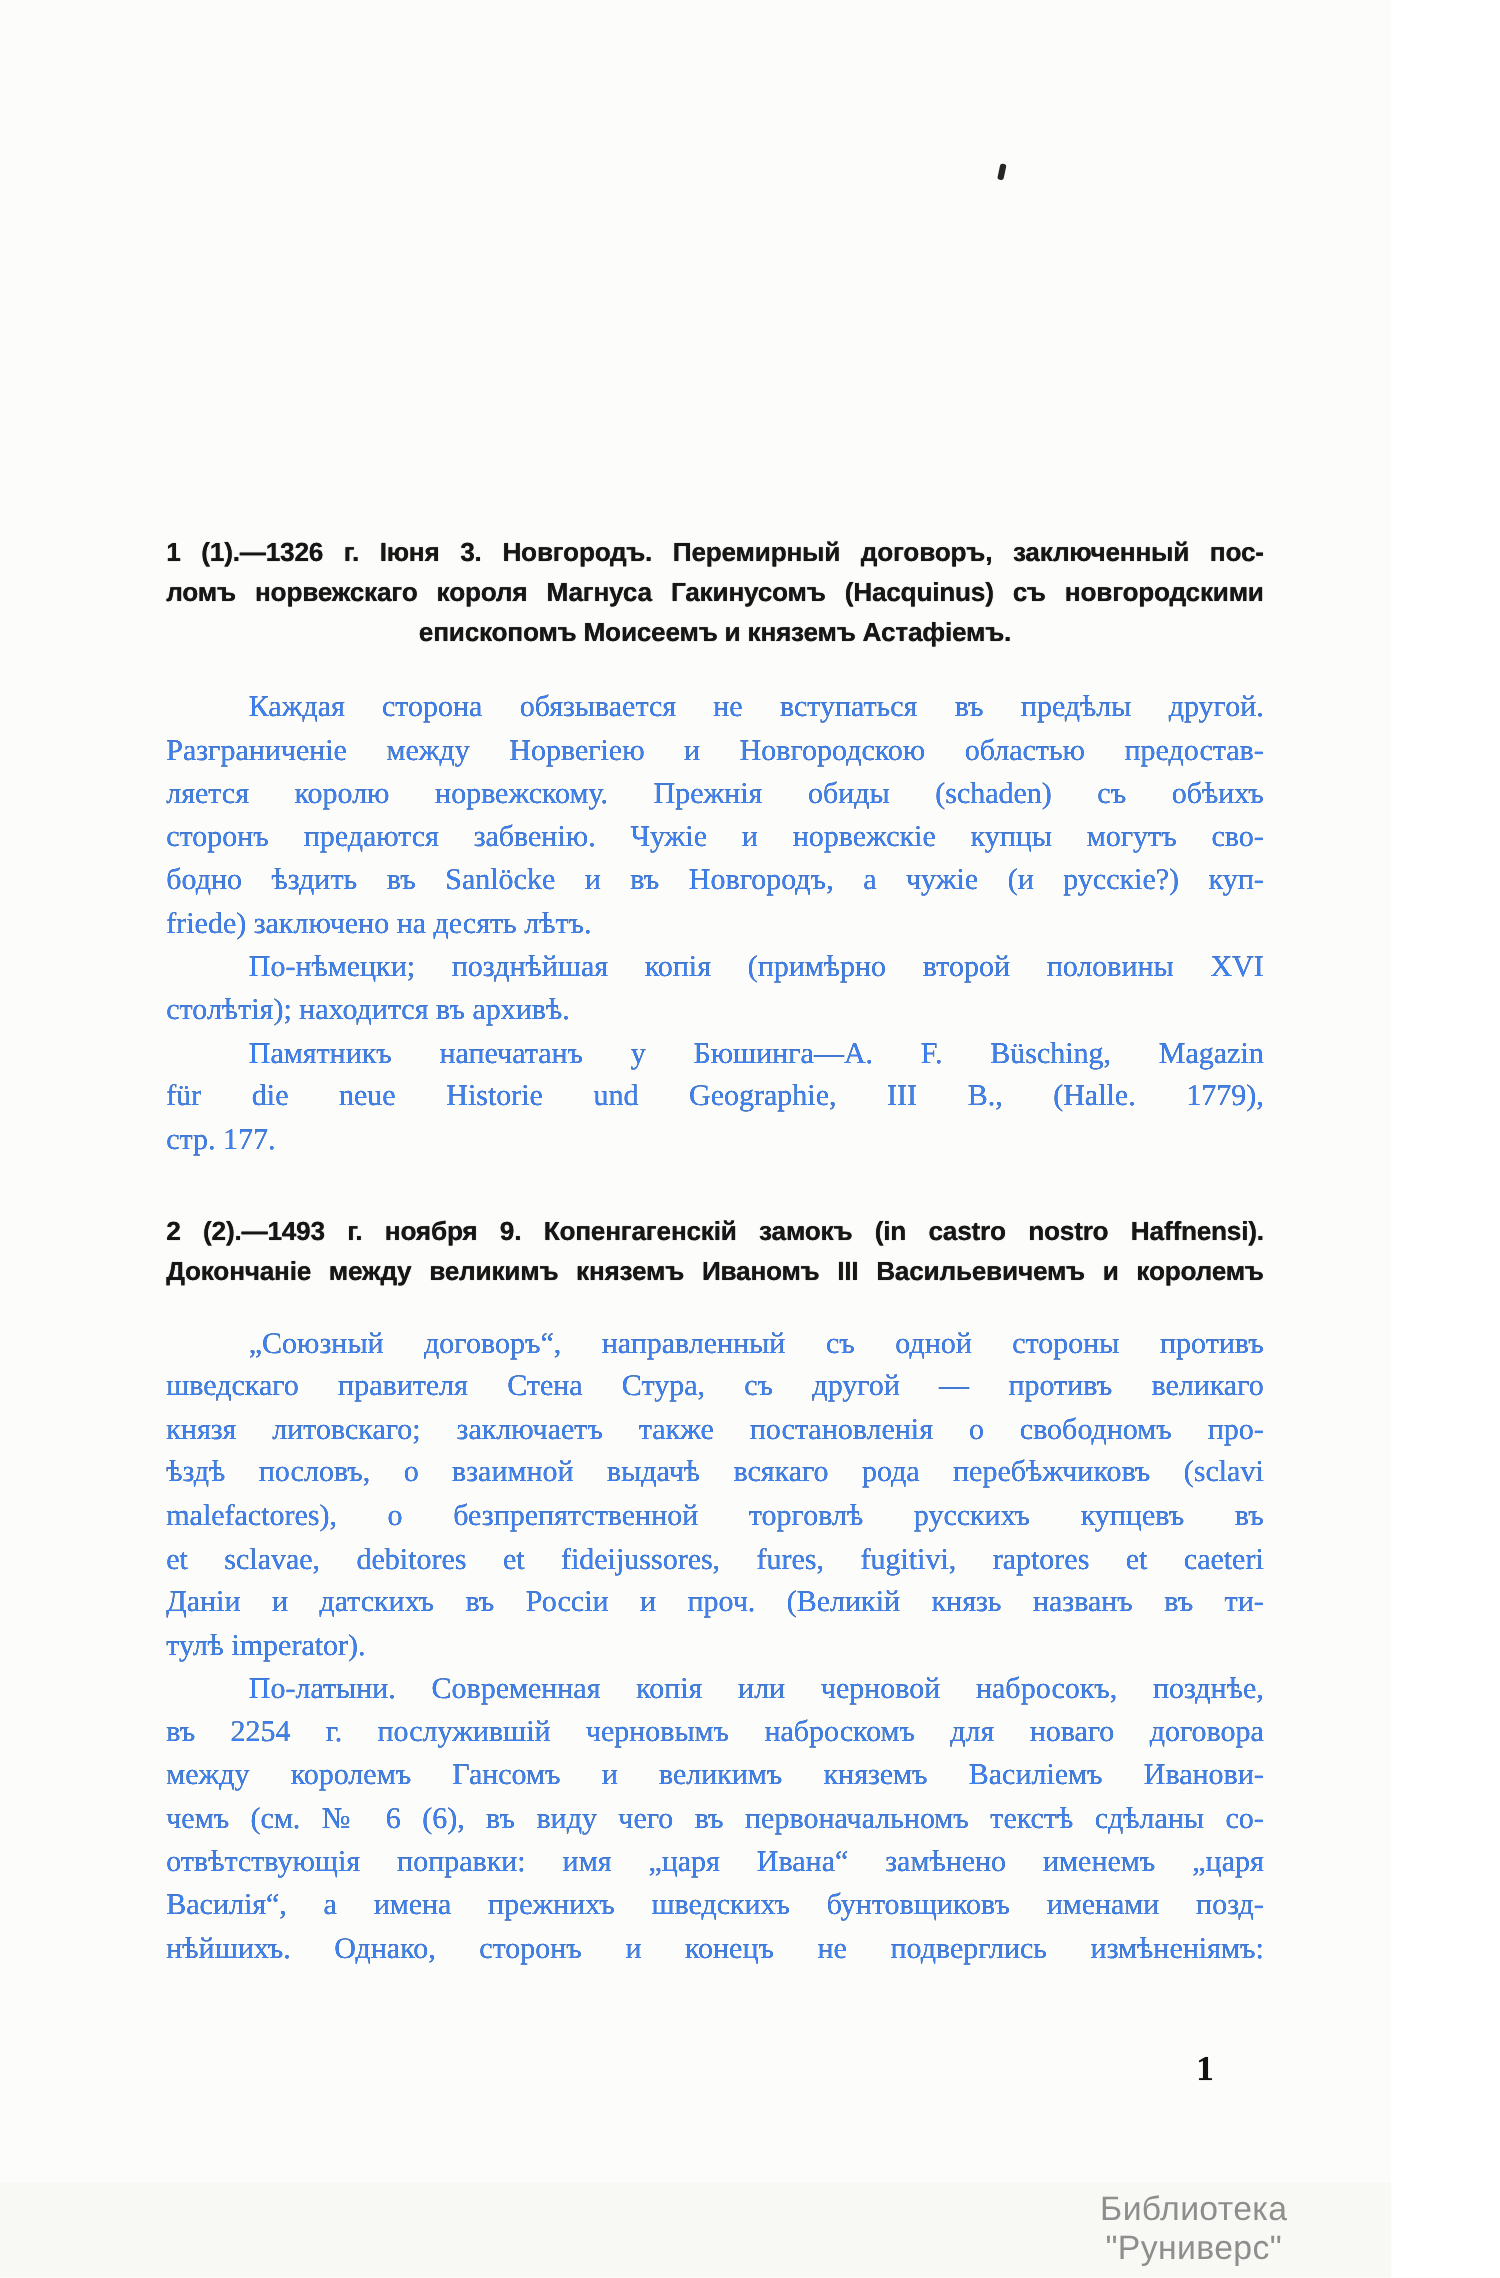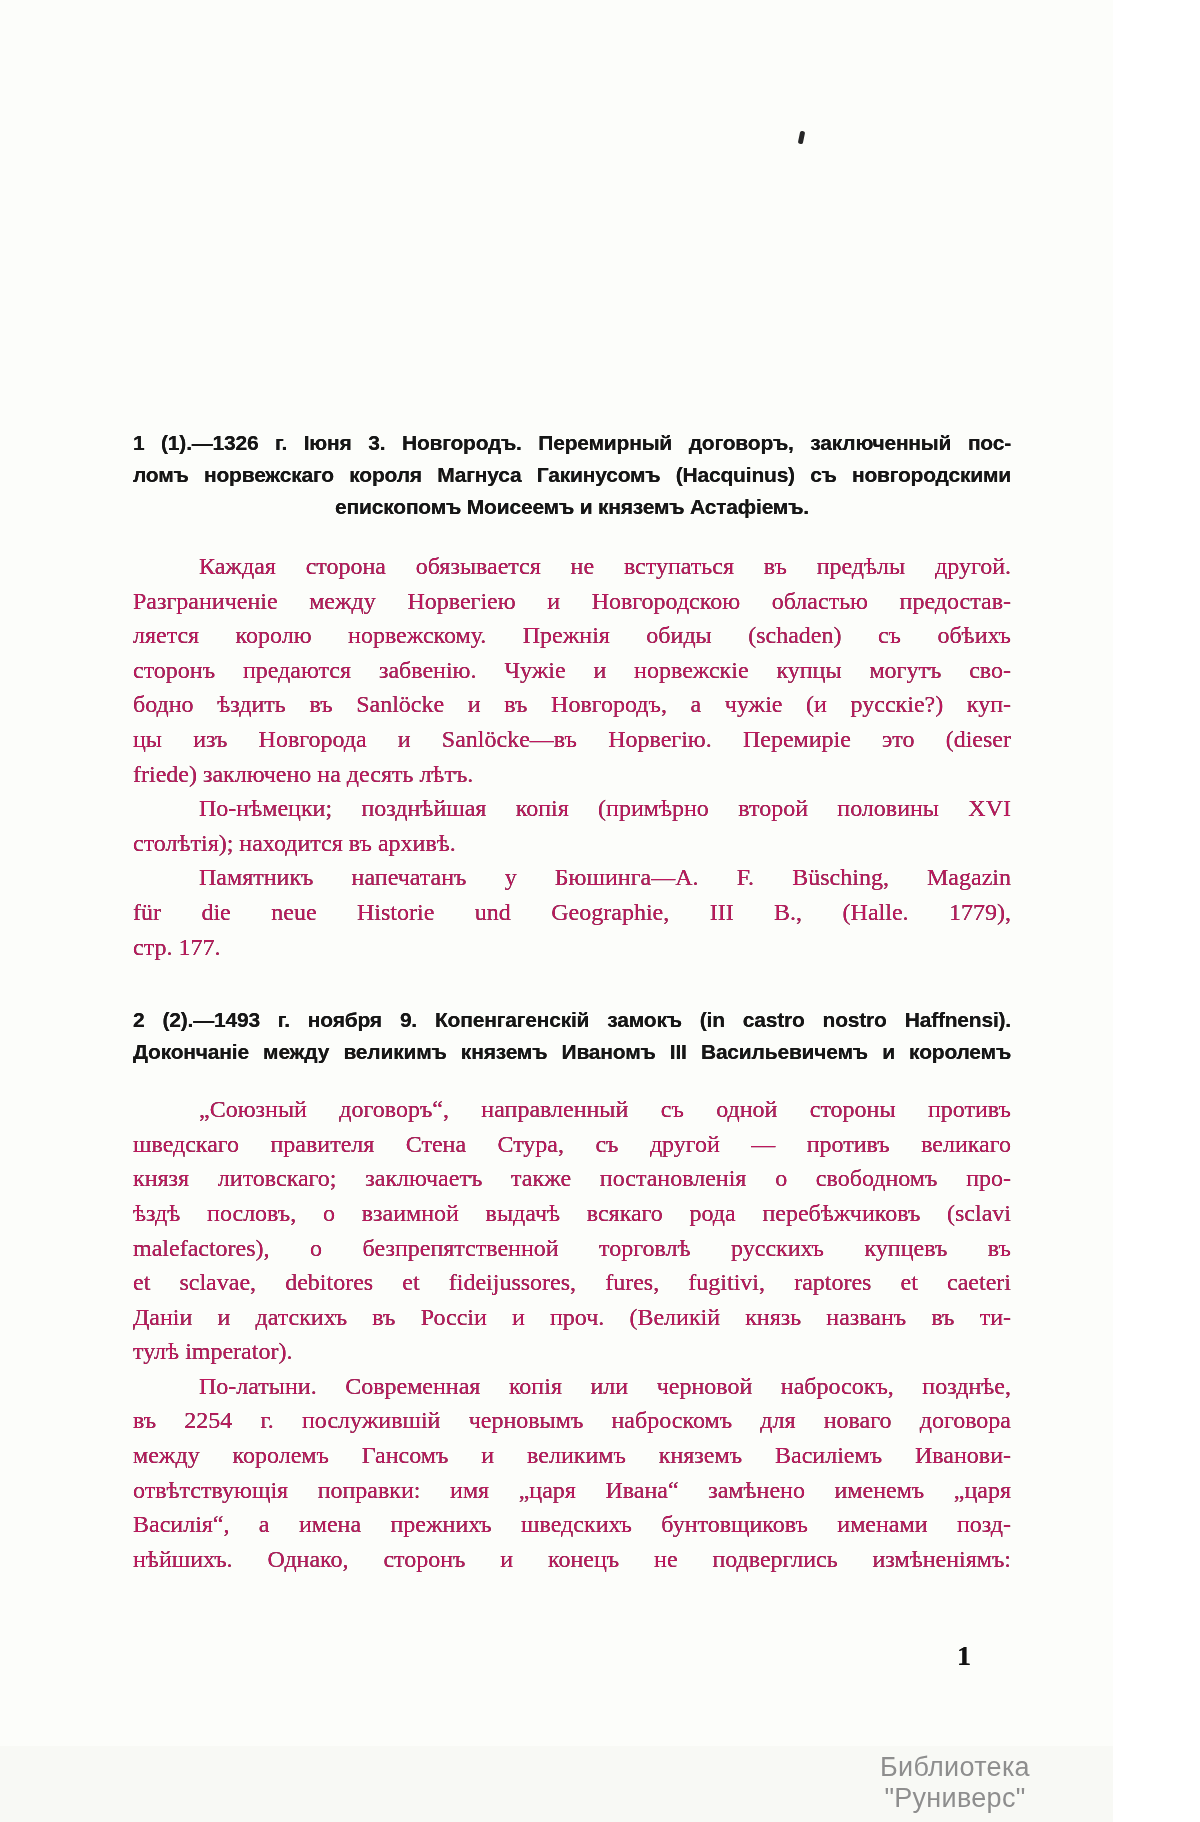--- a/index.html
+++ b/index.html
@@ -25,21 +25,21 @@
     font-weight:700; font-size:21px; line-height:32px;
     letter-spacing:-0.2px;
     color:#161616;
     text-shadow:0 0 0.6px #161616;
   }
   .para.heading.h-first { margin-bottom:26px; }
   .para.heading.h-later { margin-top:40px; margin-bottom:24px; }
 
   .para.body {
     font-size:24px; line-height:34.6px;
-    color:#be185d;
+    color:#3b82f6;
     text-shadow:0 0 0.5px #242424;
     font-family:Liberation Serif, serif;
   }
 
   .line { text-align:justify; text-align-last:justify; }
   .line.lastline { text-align-last:left; }
   .heading .line.lastline { text-align-last:center; }
   .para.body .line.first { text-indent:66px; }
 
   .page-number {
@@ -72,21 +72,20 @@
         <div class="line first">1 (1).—1326 г. Іюня 3. Новгородъ. Перемирный договоръ, заключенный пос-</div>
         <div class="line">ломъ норвежскаго короля Магнуса Гакинусомъ (Hacquinus) съ новгородскими</div>
         <div class="line lastline">епископомъ Моисеемъ и княземъ Астафіемъ.</div>
       </div>
       <div class="para body">
         <div class="line first">Каждая сторона обязывается не вступаться въ предѣлы другой.</div>
         <div class="line">Разграниченіе между Норвегіею и Новгородскою областью предостав-</div>
         <div class="line">ляется королю норвежскому. Прежнія обиды (schaden) съ обѣихъ</div>
         <div class="line">сторонъ предаются забвенію. Чужіе и норвежскіе купцы могутъ сво-</div>
         <div class="line">бодно ѣздить въ Sanlöcke и въ Новгородъ, а чужіе (и русскіе?) куп-</div>
-        <div class="line">цы изъ Новгорода и Sanlöcke—въ Норвегію. Перемиріе это (dieser</div>
         <div class="line lastline">friede) заключено на десять лѣтъ.</div>
       </div>
       <div class="para body">
         <div class="line first">По-нѣмецки; позднѣйшая копія (примѣрно второй половины XVI</div>
         <div class="line lastline">столѣтія); находится въ архивѣ.</div>
       </div>
       <div class="para body">
         <div class="line first">Памятникъ напечатанъ у Бюшинга—A. F. Büsching, Magazin</div>
         <div class="line">für die neue Historie und Geographie, III B., (Halle. 1779),</div>
         <div class="line lastline">стр. 177.</div>
@@ -102,20 +101,21 @@
         <div class="line">ѣздѣ пословъ, о взаимной выдачѣ всякаго рода перебѣжчиковъ (sclavi</div>
         <div class="line">malefactores), о безпрепятственной торговлѣ русскихъ купцевъ въ</div>
         <div class="line">et sclavae, debitores et fideijussores, fures, fugitivi, raptores et caeteri</div>
         <div class="line">Даніи и датскихъ въ Россіи и проч. (Великій князь названъ въ ти-</div>
         <div class="line lastline">тулѣ imperator).</div>
       </div>
       <div class="para body">
         <div class="line first">По-латыни. Современная копія или черновой набросокъ, позднѣе,</div>
         <div class="line">въ 2254 г. послужившій черновымъ наброскомъ для новаго договора</div>
         <div class="line">между королемъ Гансомъ и великимъ княземъ Василіемъ Иванови-</div>
+        <div class="line">чемъ (см. № 6 (6), въ виду чего въ первоначальномъ текстѣ сдѣланы со-</div>
         <div class="line">отвѣтствующія поправки: имя „царя Ивана“ замѣнено именемъ „царя</div>
         <div class="line">Василія“, а имена прежнихъ шведскихъ бунтовщиковъ именами позд-</div>
         <div class="line">нѣйшихъ. Однако, сторонъ и конецъ не подверглись измѣненіямъ:</div>
       </div>
     </div>
 
   <div class="page-number">1</div>
 
   <div class="footer-band"></div>
 

